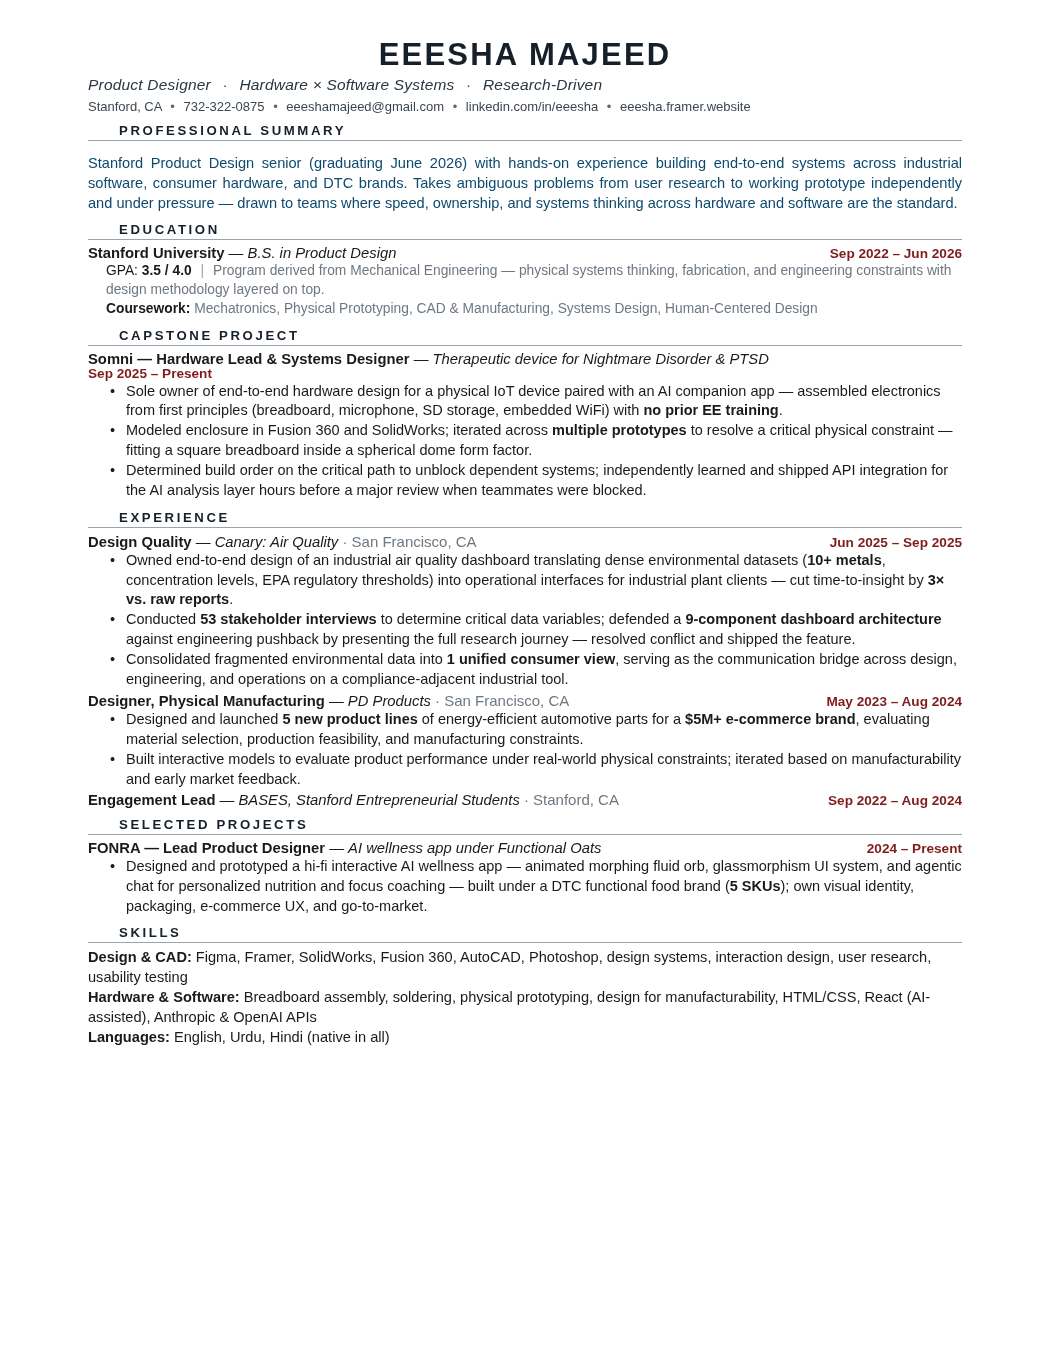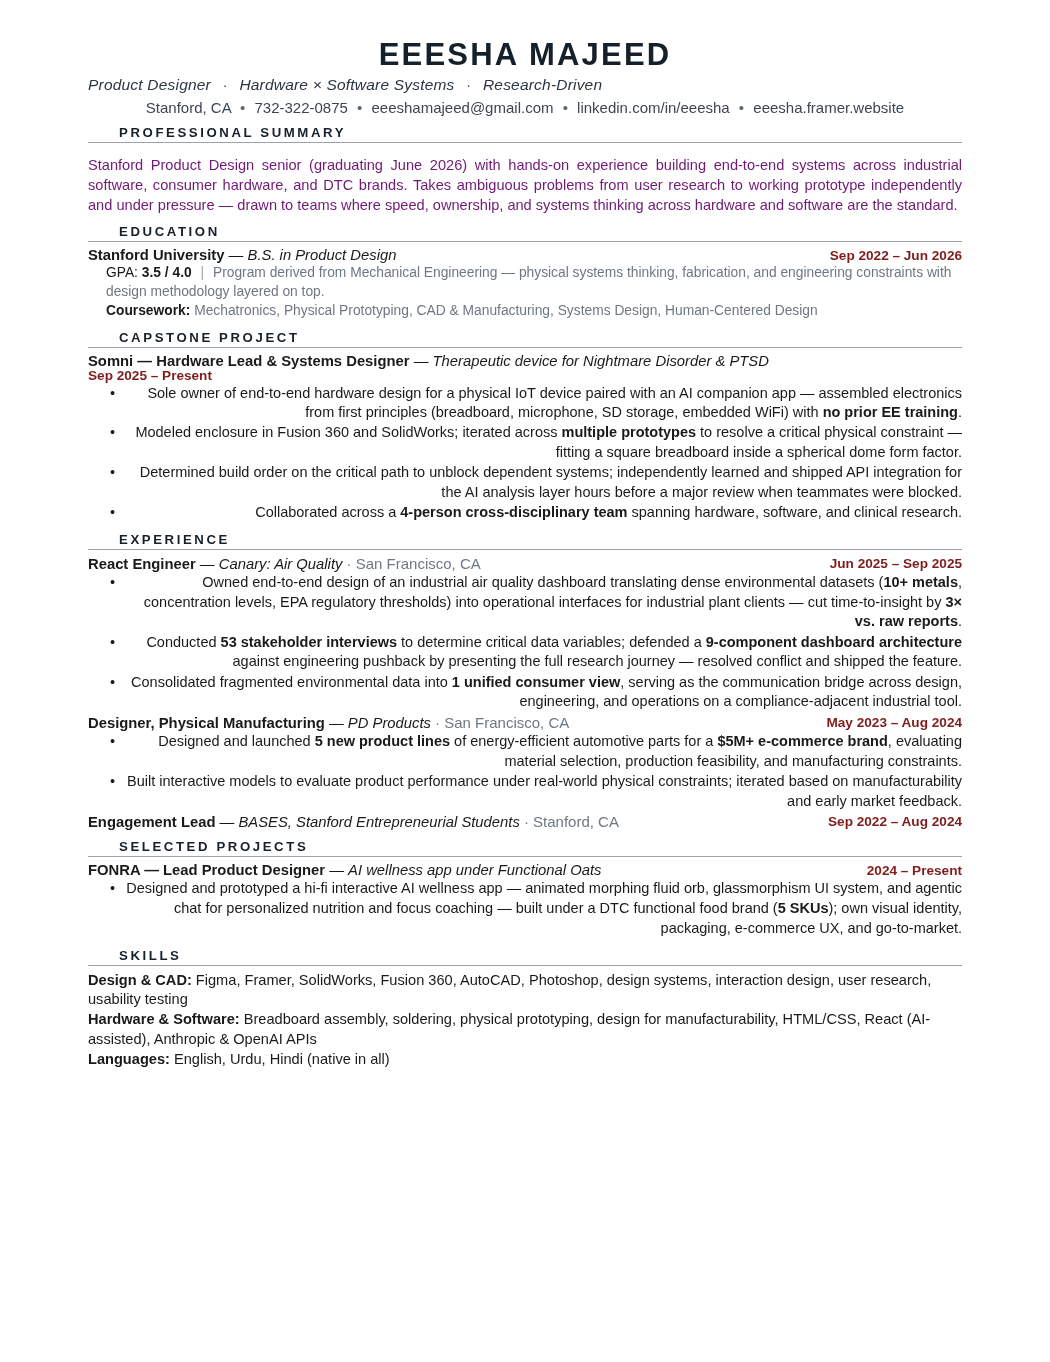--- a/index.html
+++ b/index.html
@@ -36,22 +36,22 @@
   .tagline {
     text-align: left;
     font-style: italic;
     font-size: 15.5px;
     color: #2a3642;
     margin: 0 0 5px 0;
     letter-spacing: 0.2px;
   }
   .tagline .dot { font-style: normal; padding: 0 7px; color: #45525f; }
   .contact {
-    text-align: center;
-    font-size: 15px;
+    text-align: left;
+    font-size: 13px;
     color: #3c4651;
     margin: 0 0 4px 0;
   }
   .contact .sep { padding: 0 5px; color: #5a6670; }
 
   
   .section-title {
     font-size: 13.2px;
     font-weight: bold;
     letter-spacing: 2.6px;
@@ -63,28 +63,28 @@
   .rule {
     border: none;
     border-top: 1px solid #9aa3ab;
     margin: 0 0 5px 0;
   }
 
   .para {
     font-size: 14.6px;
     line-height: 1.38;
     text-align: justify;
-    color: #701a75;
+    color: #0c4a6e;
     margin: 12px 0 2px 0;
   }
 
   
   .entry-head {
     display: flex;
-    align-items: center;
+    align-items: flex-end;
     justify-content: space-between;
     gap: 10px;
     margin-top: 2px;
   }
   .entry-left {
     font-size: 14.8px;
     color: #1a1a1a;
   }
   .entry-left b { font-weight: bold; }
   .entry-left i { font-style: italic; }
@@ -118,21 +118,21 @@
     margin: 1px 0 0 0;
     padding: 0 0 0 22px;
     list-style: none;
   }
   ul.bullets li {
     font-size: 14.5px;
     line-height: 1.36;
     margin: 0 0 0.5px 0;
     position: relative;
     padding-left: 16px;
-    text-align: right;
+    text-align: left;
   }
   ul.bullets li::before {
     content: "•";
     position: absolute;
     left: 0;
     top: 0;
     color: #1a1a1a;
   }
 
   .skills-line {
@@ -200,32 +200,31 @@
     <div class="section-title">CAPSTONE PROJECT</div>
     <hr class="rule">
     <div class="entry-left">
       <b>Somni — Hardware Lead &amp; Systems Designer</b><span> — </span><i>Therapeutic device for Nightmare Disorder &amp; PTSD</i>
     </div>
     <div class="entry-date below">Sep 2025 – Present</div>
     <ul class="bullets">
       <li>Sole owner of end-to-end hardware design for a physical IoT device paired with an AI companion app — assembled electronics from first principles (breadboard, microphone, SD storage, embedded WiFi) with <b>no prior EE training</b>.</li>
       <li>Modeled enclosure in Fusion 360 and SolidWorks; iterated across <b>multiple prototypes</b> to resolve a critical physical constraint — fitting a square breadboard inside a spherical dome form factor.</li>
       <li>Determined build order on the critical path to unblock dependent systems; independently learned and shipped API integration for the AI analysis layer hours before a major review when teammates were blocked.</li>
-      <li>Collaborated across a <b>4-person cross-disciplinary team</b> spanning hardware, software, and clinical research.</li>
     </ul>
   </div>
 
   <div>
     <div class="section-title">EXPERIENCE</div>
     <hr class="rule">
 
     <div>
       <div class="entry-head">
         <div class="entry-left">
-          <b>React Engineer</b><span> — </span><i>Canary: Air Quality</i>
+          <b>Design Quality</b><span> — </span><i>Canary: Air Quality</i>
           <span class="loc">· San Francisco, CA</span>
         </div>
         <div class="entry-date">Jun 2025 – Sep 2025</div>
       </div>
       <ul class="bullets">
         <li>Owned end-to-end design of an industrial air quality dashboard translating dense environmental datasets (<b>10+ metals</b>, concentration levels, EPA regulatory thresholds) into operational interfaces for industrial plant clients — cut time-to-insight by <b>3× vs. raw reports</b>.</li>
         <li>Conducted <b>53 stakeholder interviews</b> to determine critical data variables; defended a <b>9-component dashboard architecture</b> against engineering pushback by presenting the full research journey — resolved conflict and shipped the feature.</li>
         <li>Consolidated fragmented environmental data into <b>1 unified consumer view</b>, serving as the communication bridge across design, engineering, and operations on a compliance-adjacent industrial tool.</li>
       </ul>
     </div>

